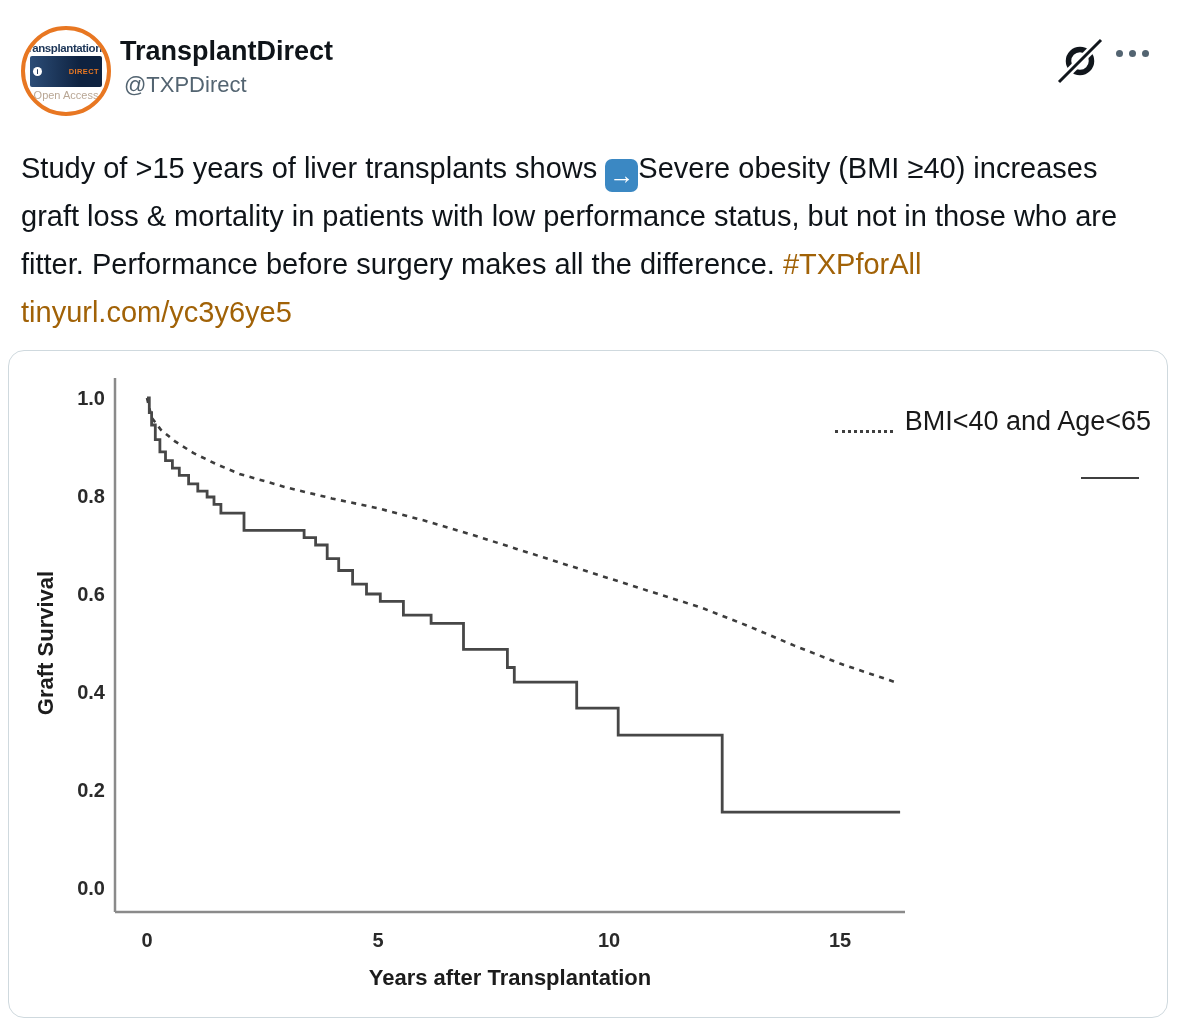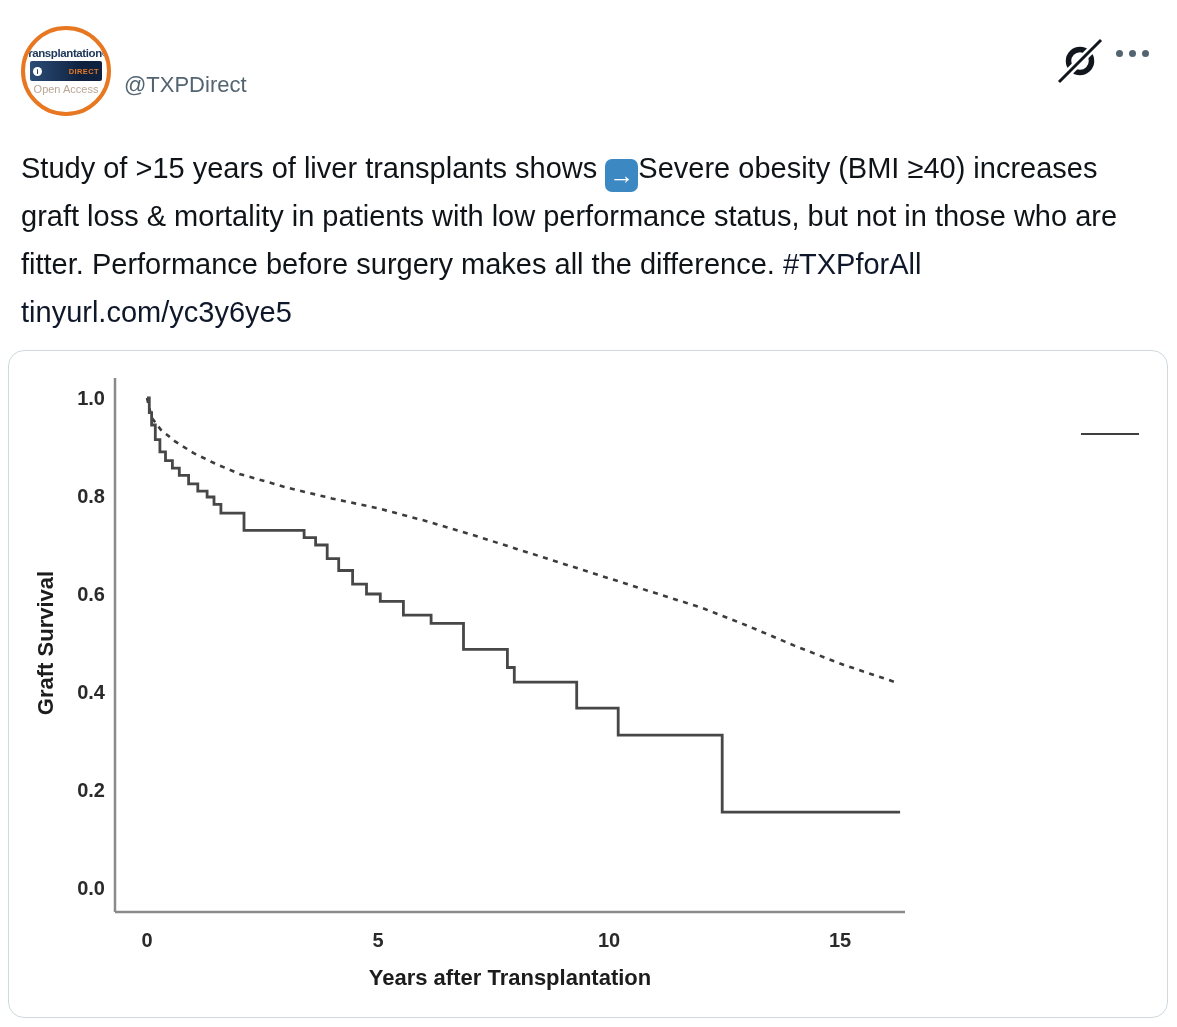--- a/index.html
+++ b/index.html
@@ -4,40 +4,40 @@
 <style>
   html,body{margin:0;padding:0;background:#ffffff;}
   .page{position:relative;width:1177px;height:1027px;background:#fff;overflow:hidden;
         font-family:"Liberation Sans","DejaVu Sans",sans-serif;color:#0f1419;}
 
   
   .avatar{position:absolute;left:21px;top:26px;width:90px;height:90px;border-radius:50%;
           border:4px solid #E87722;background:#fff;box-sizing:border-box;overflow:hidden;
           display:flex;flex-direction:column;align-items:center;justify-content:center;cursor:pointer;}
   .av-brand{color:#1C3557;font-weight:700;font-size:11.5px;letter-spacing:-0.4px;line-height:13px;}
-  .av-banner{width:72px;height:20px;background:linear-gradient(90deg,#2c4d77 0%,#0e2240 70%);
+  .av-banner{width:72px;height:31px;background:linear-gradient(90deg,#2c4d77 0%,#0e2240 70%);
              display:flex;align-items:center;justify-content:space-between;padding:0 3px;
              box-sizing:border-box;margin-top:1px;border-radius:2px;}
   .av-i{width:9px;height:9px;background:#fff;border-radius:50%;color:#1C3557;font-size:7px;
         font-weight:700;display:flex;align-items:center;justify-content:center;line-height:9px;}
   .av-direct{color:#E87722;font-size:7.5px;font-weight:700;letter-spacing:0.4px;}
   .av-open{color:#b9a795;font-size:11px;margin-top:2px;}
 
   .display-name{position:absolute;left:120px;top:36px;font-size:27px;font-weight:700;color:#0f1419;cursor:pointer;}
   .handle{position:absolute;left:124px;top:72px;font-size:22px;color:#536471;cursor:pointer;}
 
   .grok-btn{position:absolute;left:1056px;top:36px;width:48px;height:48px;border:none;
             background:none;padding:0;cursor:pointer;}
   .more-btn{position:absolute;left:1116px;top:50px;display:flex;gap:6px;cursor:pointer;}
   .more-btn .dot{width:7px;height:7px;border-radius:50%;background:#536471;}
 
   
   .tweet-text{position:absolute;left:21px;top:144px;width:1142px;font-size:29px;line-height:48px;
               color:#0f1419;white-space:pre-wrap;}
-  .tweet-link{color:#0f172a;cursor:pointer;}
+  .tweet-link{color:#a16207;cursor:pointer;}
   .emoji-arrow{display:inline-flex;width:33px;height:33px;background:#3B88C3;border-radius:7px;
                color:#fff;align-items:center;justify-content:center;font-size:25px;font-weight:700;
                vertical-align:-6px;line-height:33px;}
 
   
   .media-card{position:absolute;left:8px;top:350px;width:1160px;height:668px;border:1px solid #cfd9de;
               border-radius:16px;background:#fff;box-sizing:border-box;overflow:hidden;cursor:pointer;}
   #chart-svg{position:absolute;left:0;top:0;width:1158px;height:666px;}
   .axis{stroke:#8a8a8a;stroke-width:2.5px;}
   .series-dotted{fill:none;stroke:#3c3c3c;stroke-width:2.6px;stroke-dasharray:5 5.5;}
@@ -58,20 +58,21 @@
 
   <div class="avatar">
     <div class="av-brand">Transplantation®</div>
     <div class="av-banner">
       <span class="av-i">i</span>
       <span class="av-direct">DIRECT</span>
     </div>
     <div class="av-open">Open Access</div>
   </div>
 
+  <div class="display-name">TransplantDirect</div>
   <div class="handle">@TXPDirect</div>
 
   <button class="grok-btn">
     <svg viewBox="0 0 48 48" width="48" height="48">
       <circle cx="24" cy="25" r="11.5" fill="none" stroke="#11161c" stroke-width="5.5"></circle>
       <line x1="7" y1="42" x2="41" y2="8" stroke="#ffffff" stroke-width="8"></line>
       <line x1="3" y1="46" x2="45" y2="4" stroke="#11161c" stroke-width="3"></line>
     </svg>
   </button>
 
@@ -97,18 +98,22 @@
         <text x="96" y="250" class="tick-label" text-anchor="end">0.6</text>
         <text x="96" y="152" class="tick-label" text-anchor="end">0.8</text>
         <text x="96" y="54" class="tick-label" text-anchor="end">1.0</text>
         <text x="501" y="634" class="axis-title" text-anchor="middle">Years after Transplantation</text>
         <text x="44" y="292" class="axis-title" text-anchor="middle" transform="rotate(-90 44 292)">Graft Survival</text>
         <path d="M138 47 L142.6 66.6 L151.9 78.8 L165.7 90.1 L184.2 101.9 L207.3 113.1 L230.4 122.9 L276.6 136.2 L322.8 147.4 L369 157.3 L415.2 169.5 L461.4 183.2 L507.6 197.9 L553.8 212.6 L600 227.3 L646.2 242 L692.4 256.7 L738.6 274.8 L784.8 294.4 L831 312.6 L886.4 331.2" class="series-dotted"></path>
         <path d="M138 47 H140.3 V61.7 H142.6 V74 H146.3 V88.6 H150.9 V100.9 H156.5 V109.7 H163.4 V117.1 H170.3 V124.4 H179.6 V132.8 H188.8 V140.1 H198.1 V146 H205 V153.3 H211.9 V162.1 H235 V179.3 H295.1 V186.7 H306.6 V194 H318.2 V207.7 H329.7 V219.5 H343.6 V233.2 H357.5 V243 H371.3 V250.4 H394.4 V264.1 H422.1 V272.4 H454.5 V298.4 H498.4 V316.5 H505.3 V331.2 H567.7 V357.2 H609.2 V384.1 H713.2 V461.1 H891.1 V461.1" class="series-solid"></path>
       </svg>
     <div class="legend" id="legend">
         <div class="legend-row">
+          <span class="legend-marker dotted"></span>
+          <span>BMI&lt;40 and Age&lt;65</span>
+        </div>
+        <div class="legend-row">
           <span class="legend-marker solid"></span>
         </div>
       </div>
   </div>
 
 </div>
 
 </body></html>

